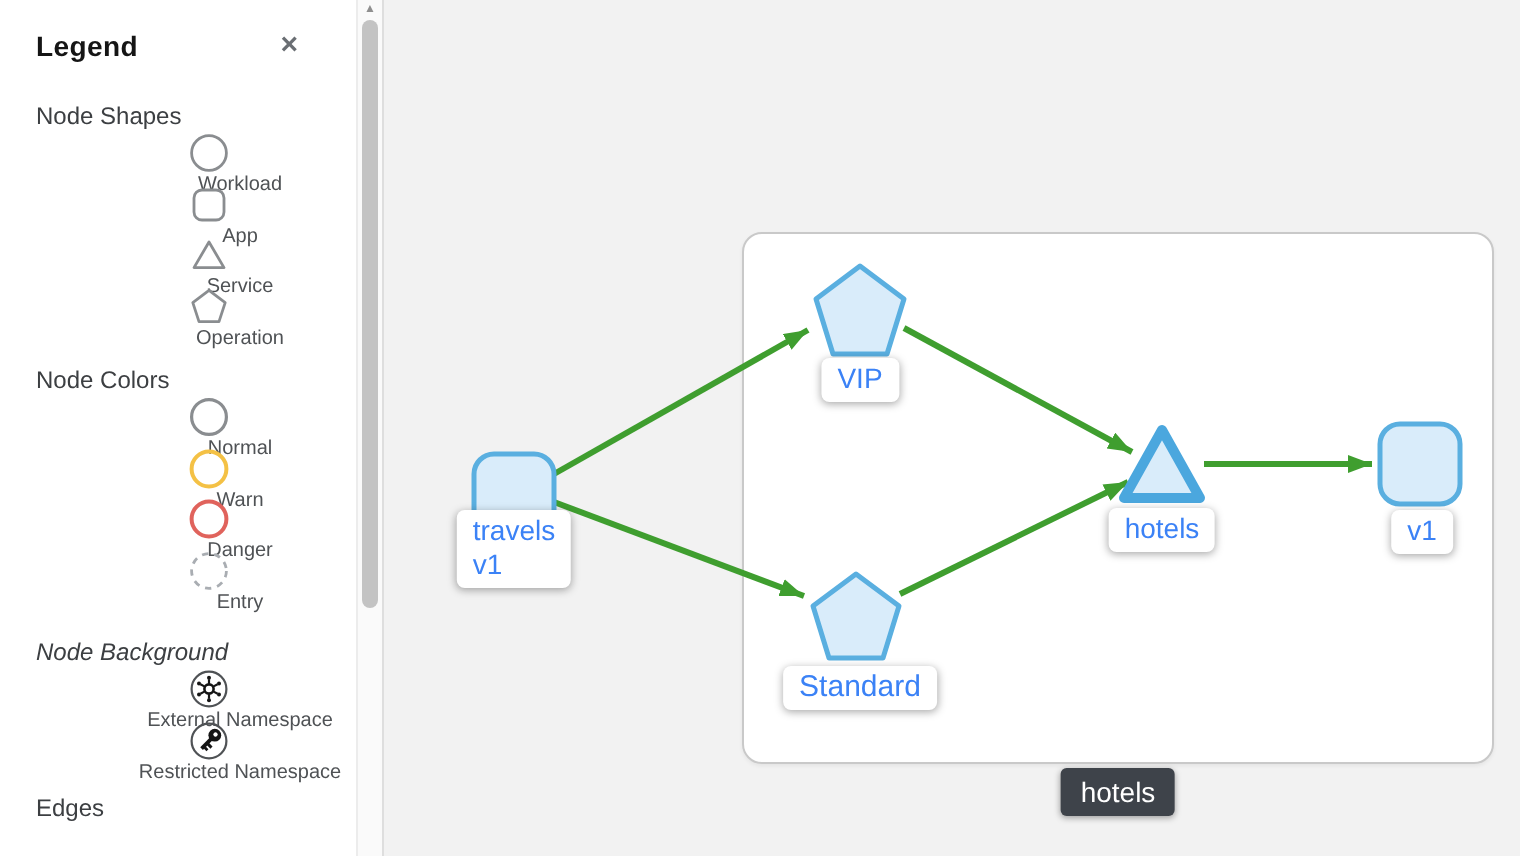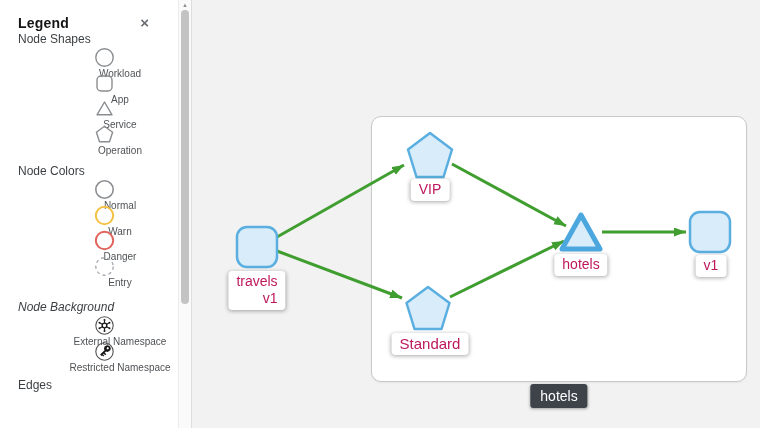--- a/index.html
+++ b/index.html
@@ -7,37 +7,37 @@
   body { font-family:"Liberation Sans", sans-serif; background:#f2f2f2; position:relative; }
 
   
   .canvas { position:absolute; inset:0; background:#f2f2f2; }
   .group-box { position:absolute; left:371px; top:116px; width:376px; height:266px;
                background:#ffffff; border:1.5px solid #c9c9c9; border-radius:10px;
                box-shadow:0 1px 2px rgba(0,0,0,0.06); }
   svg.graph-layer { position:absolute; left:0; top:0; width:760px; height:428px; overflow:visible; }
 
   .node-label { position:absolute; transform:translateX(-50%); background:#ffffff;
-                border-radius:4px; padding:2px 8px 3px; font-size:14px; color:#be185d;
-                text-align:right; line-height:17px; white-space:nowrap;
+                border-radius:4px; padding:2px 8px 3px; font-size:14px; color:#3b82f6;
+                text-align:left; line-height:17px; white-space:nowrap;
                 box-shadow:0 1px 4px rgba(0,0,0,0.35); }
   .group-badge { position:absolute; transform:translateX(-50%); background:#3e434a;
                  color:#ffffff; font-size:14px; line-height:20px; padding:2px 10px;
                  border-radius:3px; box-shadow:0 1px 3px rgba(0,0,0,0.35); }
 
   
   .legend { position:absolute; left:0; top:0; width:192px; height:428px; background:#ffffff;
             border-right:1px solid #dedede; overflow:hidden; z-index:5; }
   .legend-inner { padding:14px 0 0 18px; }
   .legend-header { display:flex; align-items:center; justify-content:space-between;
                    padding-right:42px; height:18px; }
   .legend-title { font-size:14px; font-weight:bold; color:#151515; letter-spacing:0.2px; }
   .legend-close { font-size:15px; color:#6a6e73; cursor:pointer; line-height:14px; font-weight:bold; }
   .lsection { font-size:12px; color:#3c3f42; height:15px; }
-  .ls-shapes { }
+  .ls-shapes { margin-top:19px; }
   .ls-colors { margin-top:15px; }
   .ls-bg     { margin-top:19px;font-style:italic; }
   .ls-edges  { margin-top:12px; }
   .lrow { display:flex; align-items:center; height:25.5px;flex-direction:column; }
   .licon { width:21px; height:21px; display:inline-flex; align-items:center; justify-content:center; }
   .llabel { font-size:10px; color:#4f5255; margin-left:31px; }
 
   
   .scrollbar { position:absolute; right:0; top:0; width:13px; height:428px;
                background:#fafafa; border-left:1px solid #ececec; }
@@ -68,21 +68,21 @@
       <path d="M602,232 L686,232" marker-end="url(#arrow)"></path>
     </g>
 
     <rect x="237" y="227" width="40" height="40" rx="10" fill="#d9ecfa" stroke="#5aafe0" stroke-width="2.5"></rect>
     <polygon points="430,133 452,149.5 443.5,177 416.5,177 408,149.5" fill="#d9ecfa" stroke="#5aafe0" stroke-width="2.5" stroke-linejoin="round"></polygon>
     <polygon points="428,287 449.5,303 441.5,329 414.5,329 406.5,303" fill="#d9ecfa" stroke="#5aafe0" stroke-width="2.5" stroke-linejoin="round"></polygon>
     <polygon points="581,215 600,249 562,249" fill="#d9ecfa" stroke="#4ba7de" stroke-width="5" stroke-linejoin="round"></polygon>
     <rect x="690" y="212" width="40" height="40" rx="10" fill="#d9ecfa" stroke="#5aafe0" stroke-width="2.5"></rect>
   </svg>
 
-  <div class="node-label" style="left:257px; top:271px;">
+  <div class="node-label" style="left:257px; top:255px;">
     <div>travels</div>
     <div>v1</div>
   </div>
   <div class="node-label" style="left:430px; top:179px;">VIP</div>
   <div class="node-label" style="left:430px; top:333px; font-size:15px;">Standard</div>
   <div class="node-label" style="left:581px; top:254px;">hotels</div>
   <div class="node-label" style="left:711px; top:255px;">v1</div>
 
   <div class="group-badge" style="left:559px; top:384px;">hotels</div>
 </div>

